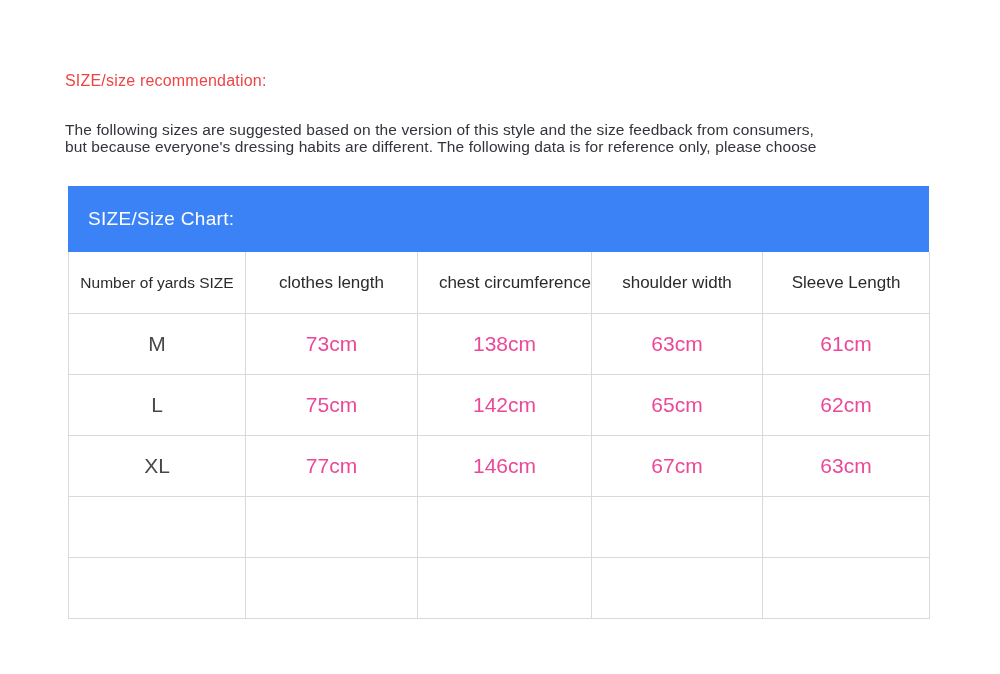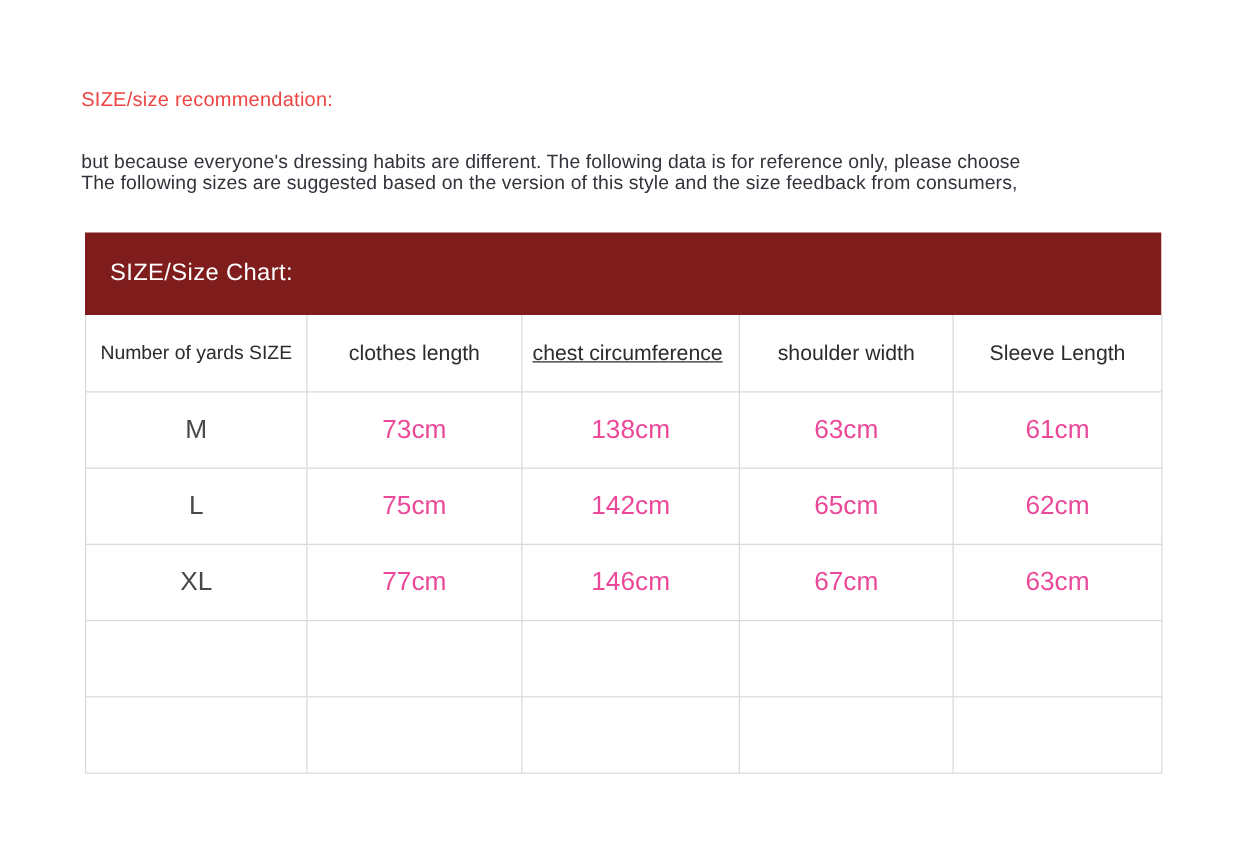--- a/index.html
+++ b/index.html
@@ -62,44 +62,44 @@
   }
   table.size-table tr:first-child th { border-top: none; }
 
   th.col-header {
     font-weight: 400;
     font-size: 17px;
     color: #2b2b2e;
     line-height: 1.25;
   }
   th.col-header.nowrap { white-space: nowrap; font-size: 15.5px; }
-  th.col-header.ta-left { text-align: left; padding-left: 8px; text-decoration: underline; }
+  th.col-header.ta-left { text-align: right; padding-left: 8px; }
 
   td.data-cell {
     font-size: 21px;
     color: #ec4899;
   }
   td.size-cell {
     font-size: 21px;
     color: #48484c;
   }
 </style>
 </head>
 <body>
 
 <div class="doc">
 
   <div class="page-heading">SIZE/size recommendation:</div>
 
   <div class="description">
+    <div class="line">The following sizes are suggested based on the version of this style and the size feedback from consumers,</div>
     <div class="line">but because everyone's dressing habits are different. The following data is for reference only, please choose</div>
-    <div class="line">The following sizes are suggested based on the version of this style and the size feedback from consumers,</div>
   </div>
 
-  <div class="chart-title-bar" style="background:#7f1d1d;">
+  <div class="chart-title-bar" style="background:#3b82f6;">
     <span class="title-text">SIZE/Size Chart:</span>
   </div>
 
   <table class="size-table">
     <colgroup>
       <col class="c1">
         <col class="c2">
         <col class="c3">
         <col class="c4">
         <col class="c5">

